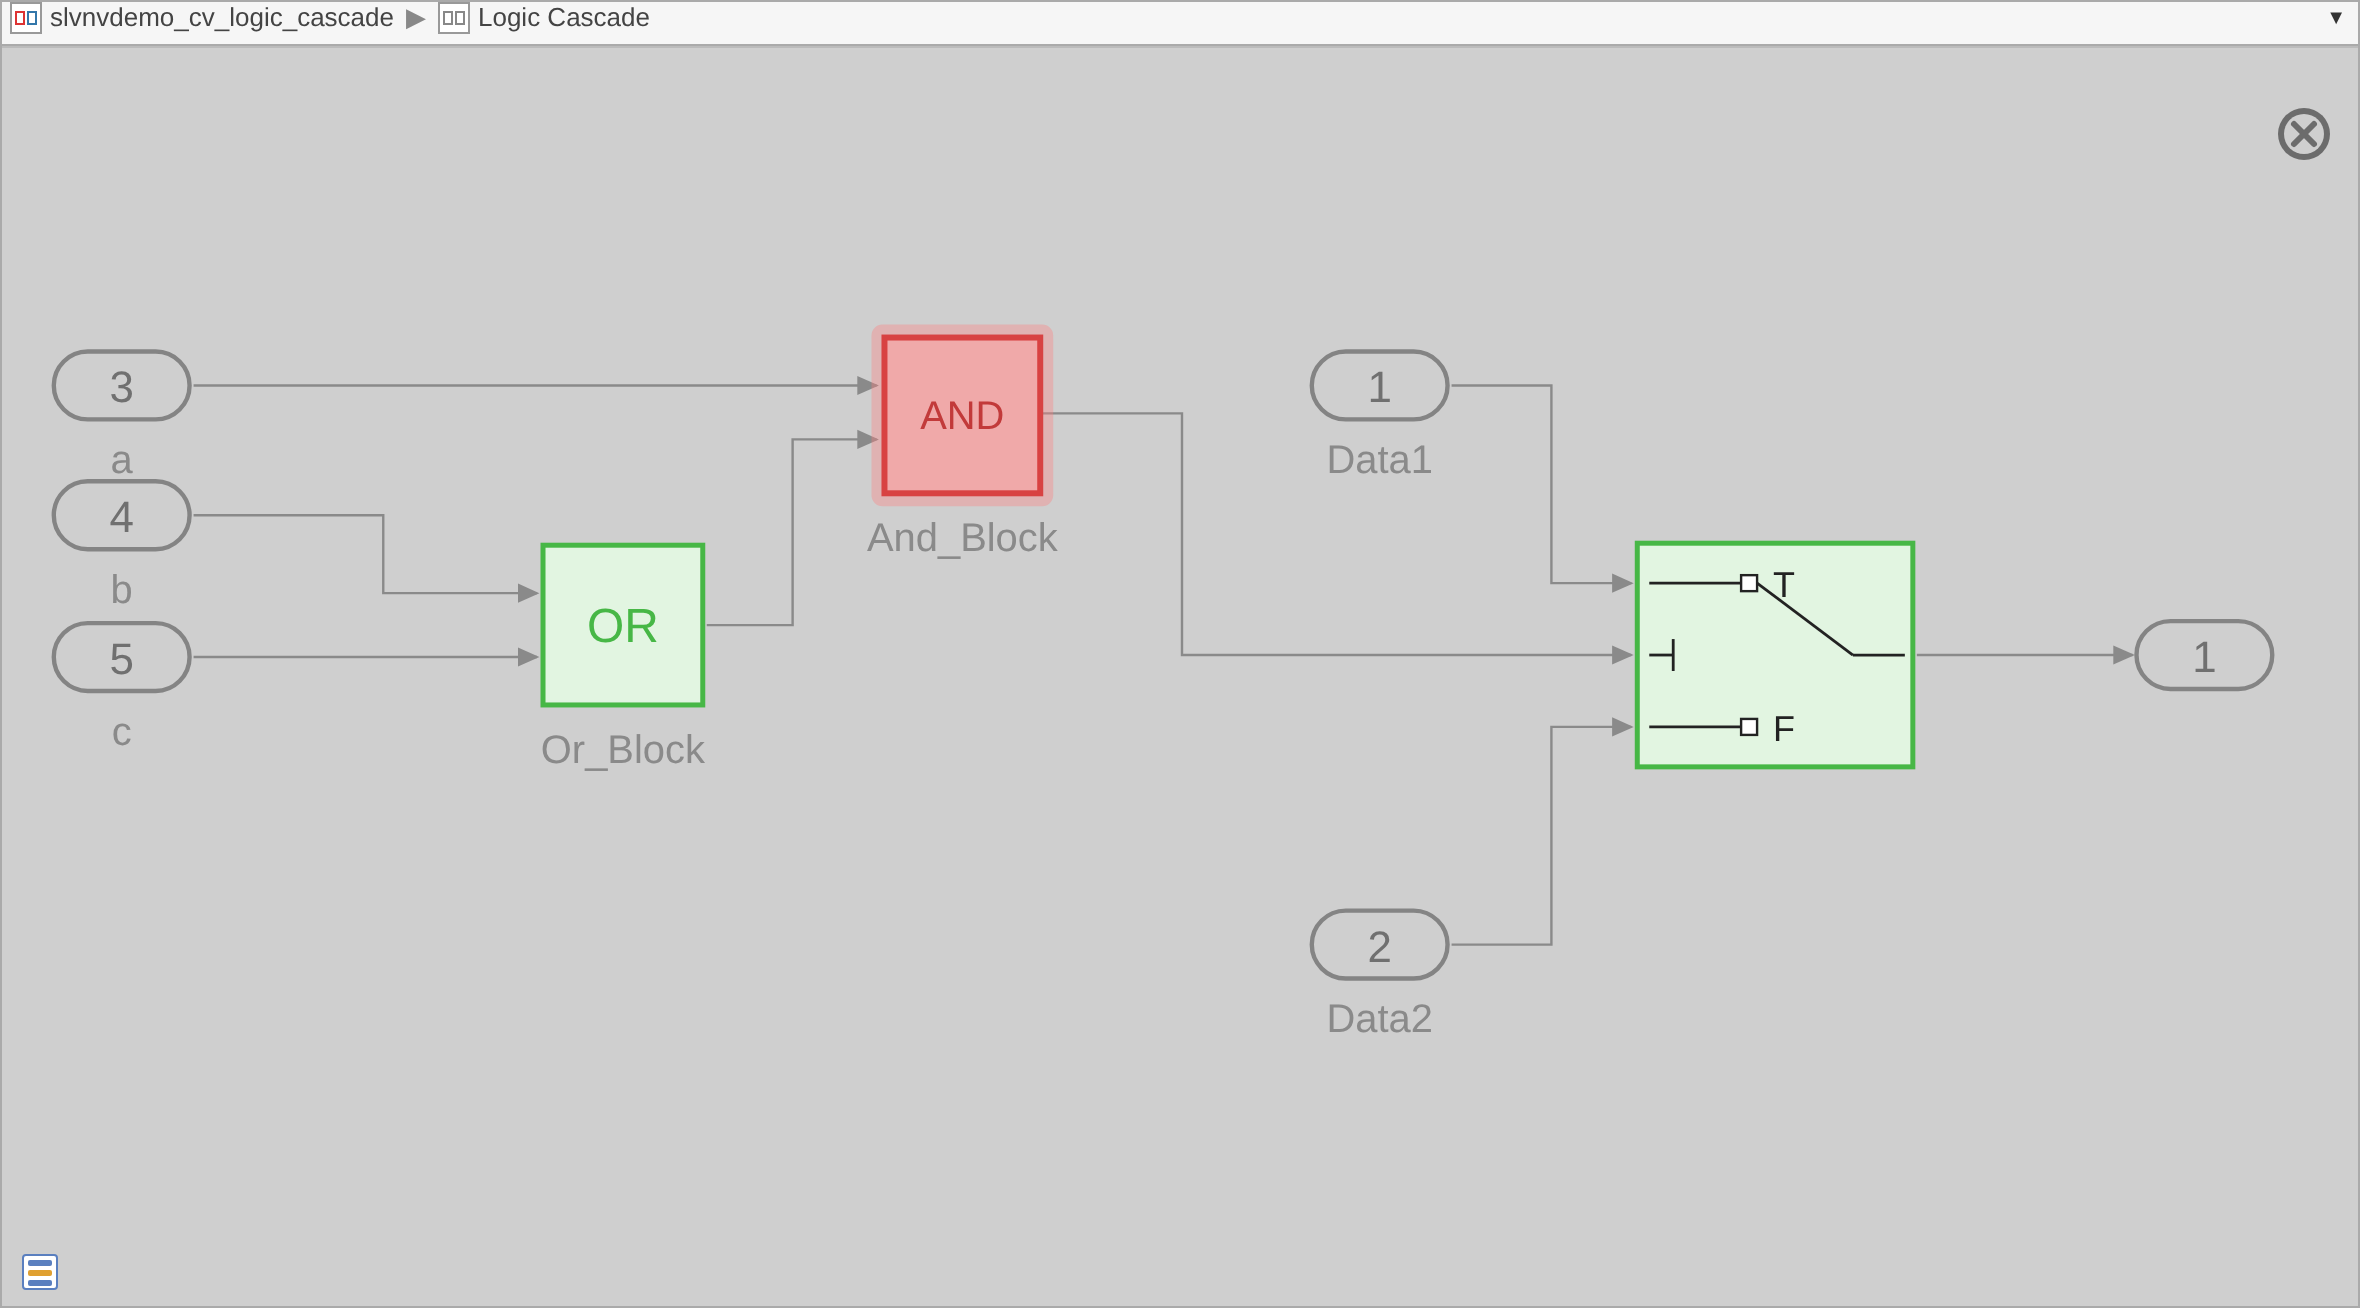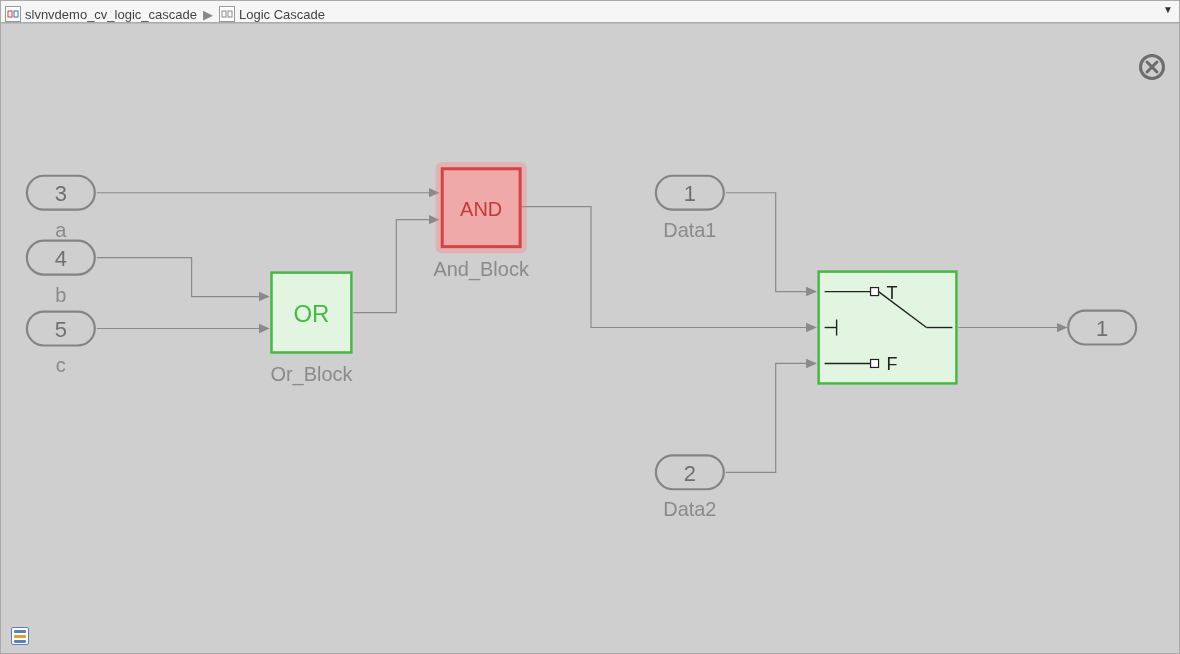--- a/index.html
+++ b/index.html
@@ -11,21 +11,21 @@
     overflow: hidden;
   }
   .window {
     width: 1180px; height: 654px;
     border: 1px solid #aaa;
     display: flex; flex-direction: column;
   }
   .breadcrumb {
     height: 22px;
     border-bottom: 1px solid #aaa;
-    display: flex; align-items: flex-end;
+    display: flex; align-items: flex-start;
     font-size: 13px;
     color: #444;
     padding: 0 4px;
     background: #f6f6f6;
     position: relative;
   }
   .bc-icon {
     width: 16px; height: 16px;
     border: 1px solid #999;
     margin-right: 4px;

